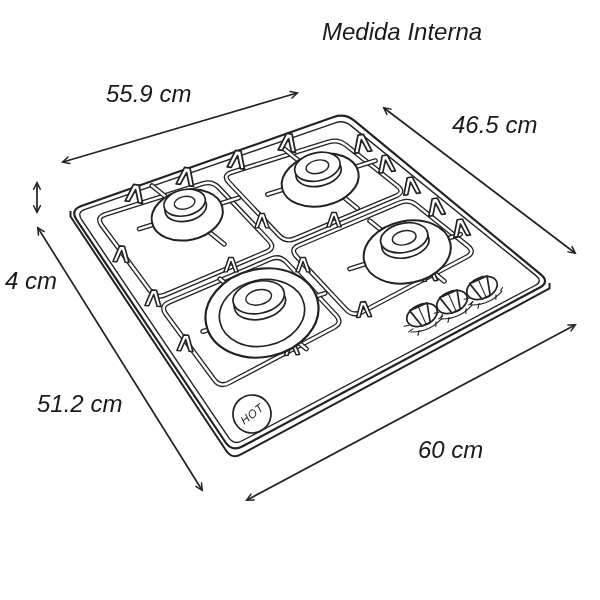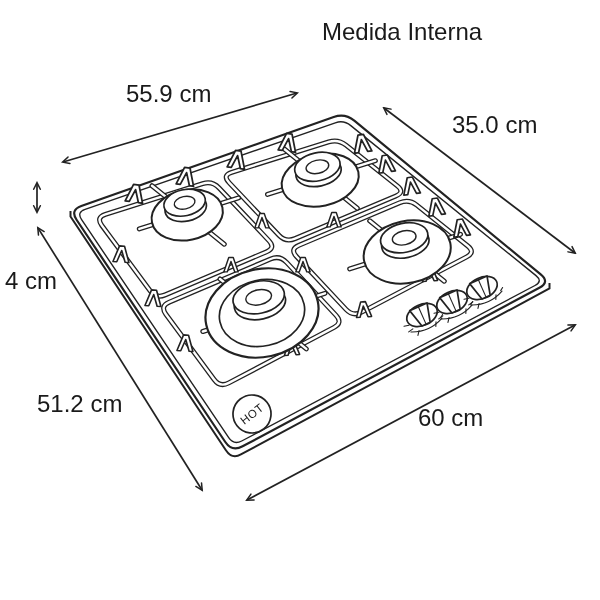--- a/index.html
+++ b/index.html
@@ -1,18 +1,18 @@
 <!DOCTYPE html>
 <html><head>
 <meta charset="utf-8">
 <style>
   html,body{margin:0;padding:0;background:#fff;}
   #stage{
     position:relative;width:600px;height:600px;background:var(--bg,#fff);
-    font-family:"Liberation Sans","DejaVu Sans",sans-serif;overflow:hidden;
+    font-family:"Liberation Sans","DejaVu Sans",sans-serif;overflow:hidden;font-style:italic;
   }
   #stage svg{position:absolute;left:0;top:0;}
   .lbl{position:absolute;font-size:24px;line-height:1.15;color:var(--text,#1a1a1a);white-space:nowrap;}
   .ln{stroke:var(--line,#222);fill:none;}
   .f{fill:#fff;}
   .w14{stroke-width:1.4;}
   .w17{stroke-width:1.7;}
   .w2{stroke-width:2;}
   .w22{stroke-width:2.2;}
   .bar-dark{fill:none;stroke:var(--line,#222);stroke-width:5;stroke-linejoin:round;stroke-linecap:round;}
@@ -20,25 +20,25 @@
   .prong{fill:#fff;stroke:var(--line,#222);stroke-width:1.6;stroke-linejoin:round;}
   .knob-line{stroke:var(--line,#222);stroke-width:1.1;fill:none;stroke-linecap:round;}
   .hot-text{font-family:"Liberation Sans","DejaVu Sans",sans-serif;font-size:11.5px;letter-spacing:0.5px;fill:var(--line,#222);}
 </style>
 </head>
 <body>
 
 <div id="stage" style="--line: #222222; --text: #1a1a1a; --bg: #ffffff;">
 
   <div class="lbl" id="title-int" style="left:322px;top:18px;">Medida Interna</div>
-  <div class="lbl" style="left:126px;top:80px;text-align:right;">55.9 cm</div>
-  <div class="lbl" style="left:452px;top:111px;">35.0 cm</div>
+  <div class="lbl" style="left:106px;top:80px;text-align:right;">55.9 cm</div>
+  <div class="lbl" style="left:452px;top:111px;">46.5 cm</div>
   <div class="lbl" style="left:5px;top:267px;">4 cm</div>
   <div class="lbl" style="left:37px;top:390px;">51.2 cm</div>
-  <div class="lbl" style="left:418px;top:404px;">60 cm</div>
+  <div class="lbl" style="left:418px;top:436px;">60 cm</div>
 
   <svg width="600" height="600" viewBox="0 0 600 600">
     <defs>
       <marker id="ahe" viewBox="0 0 12 12" refX="9.5" refY="6" markerWidth="10" markerHeight="10" markerUnits="userSpaceOnUse" orient="auto">
         <path d="M2,2 L10,6 L2,10" fill="none" stroke="var(--line,#222)" stroke-width="1.8" stroke-linecap="round"></path>
       </marker>
       <marker id="ahs" viewBox="0 0 12 12" refX="2.5" refY="6" markerWidth="10" markerHeight="10" markerUnits="userSpaceOnUse" orient="auto">
         <path d="M10,2 L2,6 L10,10" fill="none" stroke="var(--line,#222)" stroke-width="1.8" stroke-linecap="round"></path>
       </marker>
     </defs>

